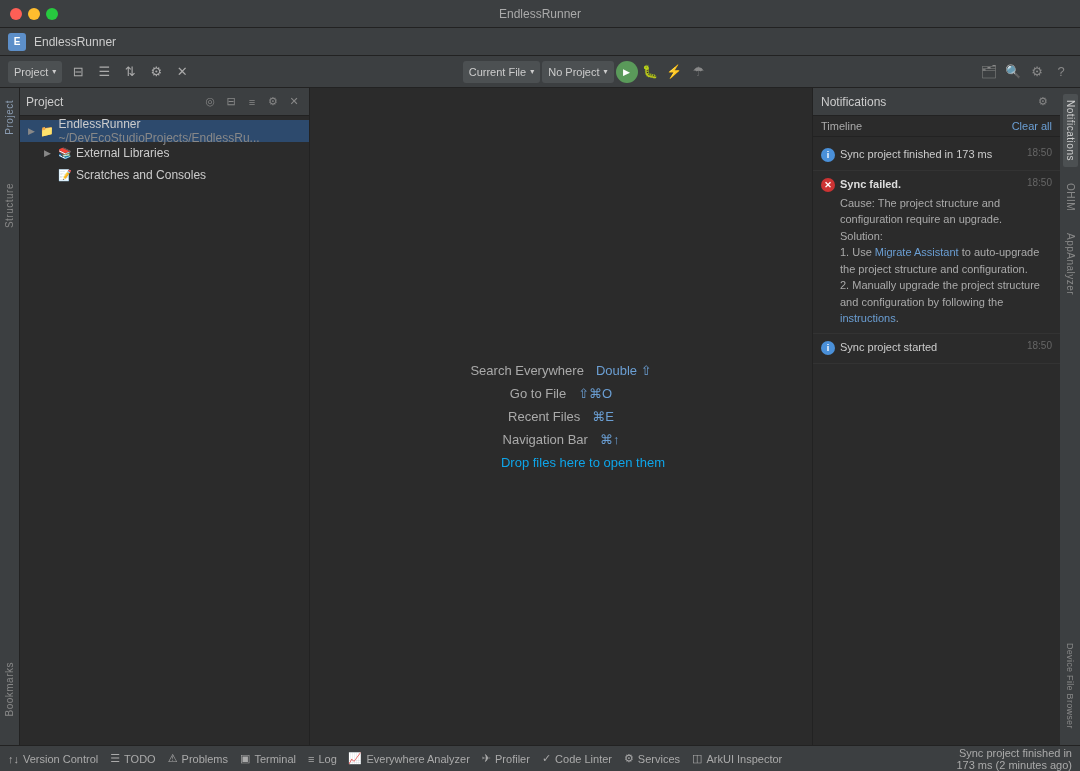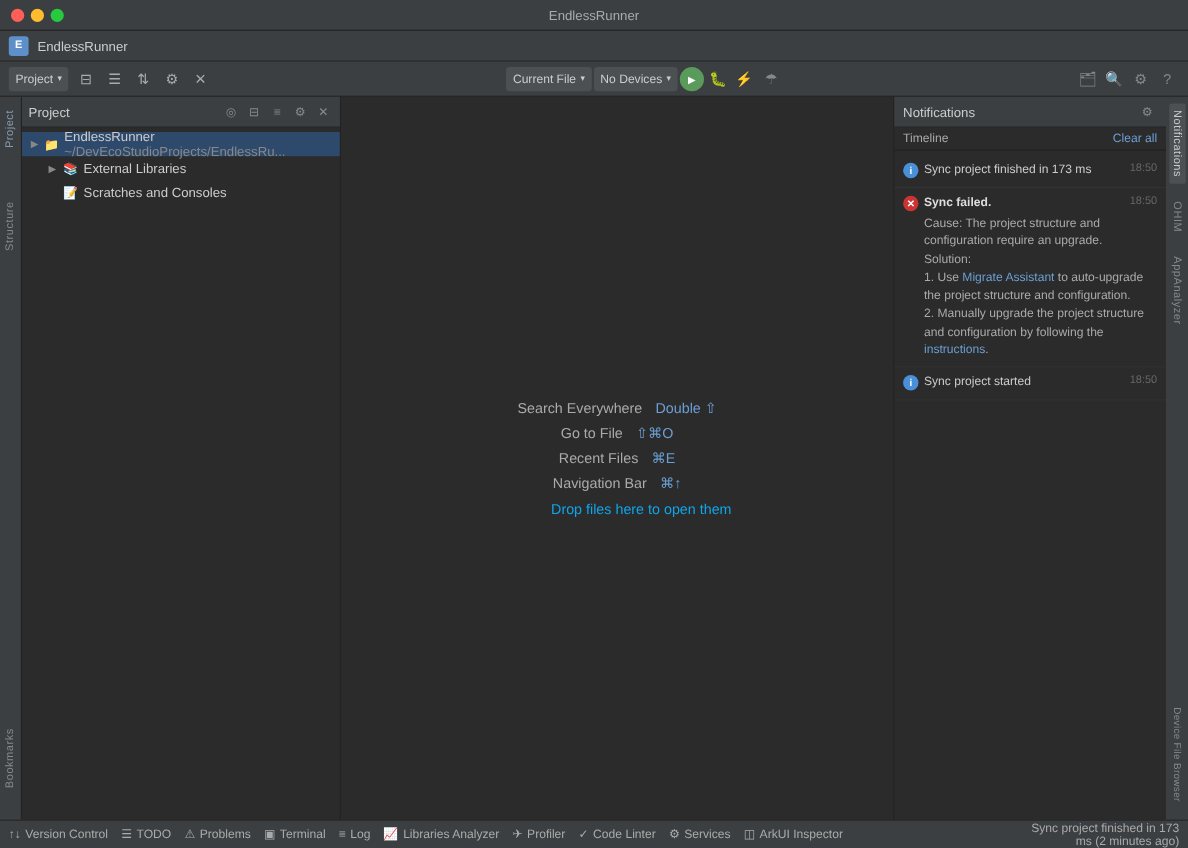--- a/index.html
+++ b/index.html
@@ -423,21 +423,21 @@
   </div>
 
   <div class="toolbar-spacer"></div>
 
   <div class="toolbar-group">
     <div class="toolbar-dropdown">
       <span>Current File</span>
       <span class="arrow">▾</span>
     </div>
     <div class="toolbar-dropdown">
-      <span>No Devices</span>
+      <span>No Project</span>
       <span class="arrow">▾</span>
     </div>
     <div class="run-btn">▶</div>
     <div class="toolbar-icon-btn">🐛</div>
     <div class="toolbar-icon-btn">⚡</div>
     <div class="toolbar-icon-btn">☂</div>
   </div>
 
   <div class="toolbar-spacer"></div>
 
@@ -583,21 +583,21 @@
   <div class="statusbar-item">
     <span class="statusbar-icon">▣</span>
     <span>Terminal</span>
   </div>
   <div class="statusbar-item">
     <span class="statusbar-icon">≡</span>
     <span>Log</span>
   </div>
   <div class="statusbar-item">
     <span class="statusbar-icon">📈</span>
-    <span>Libraries Analyzer</span>
+    <span>Everywhere Analyzer</span>
   </div>
   <div class="statusbar-item">
     <span class="statusbar-icon">✈</span>
     <span>Profiler</span>
   </div>
   <div class="statusbar-item">
     <span class="statusbar-icon">✓</span>
     <span>Code Linter</span>
   </div>
   <div class="statusbar-item">

